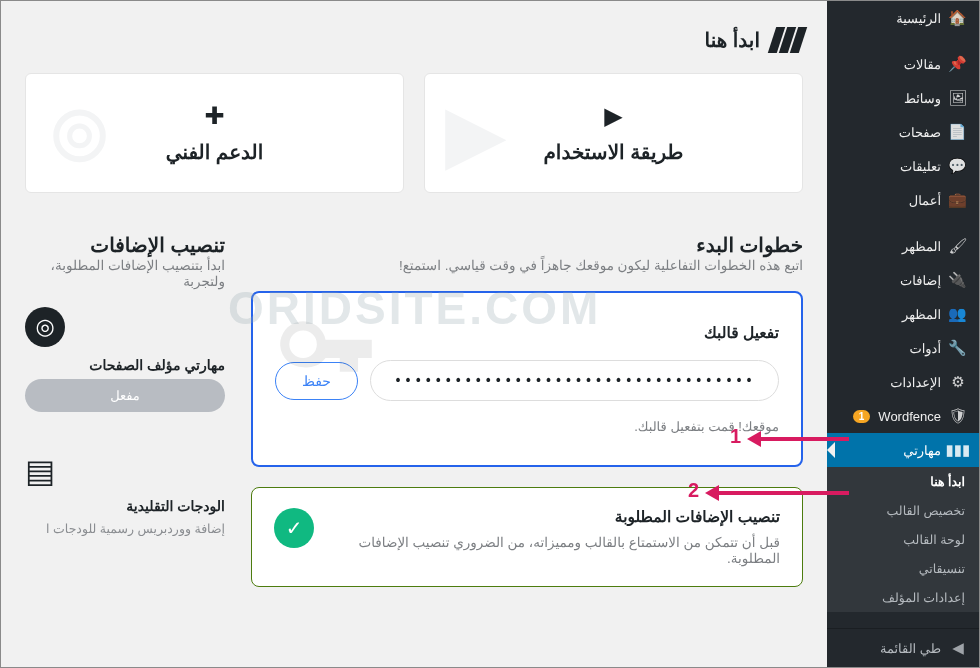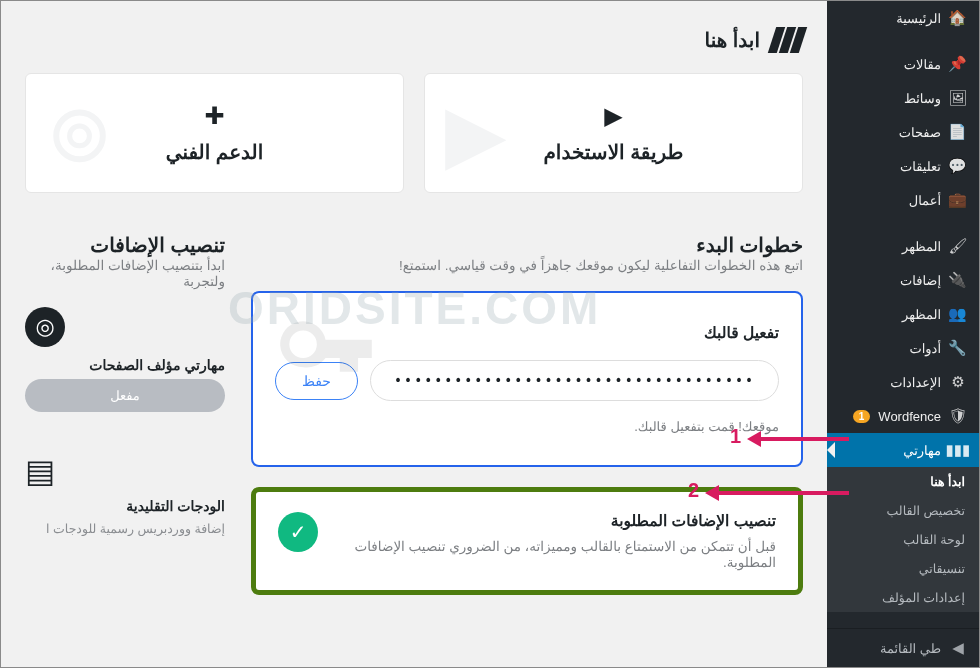--- a/index.html
+++ b/index.html
@@ -41,21 +41,21 @@
 .section-sub { font-size:13.5px; color:#7c7f83; margin-bottom:18px; }
 
 .step-box { background:#fff; border:2px solid #2563eb; border-radius:8px; padding:31px 22px; position:relative; margin-bottom:20px; }
 .step-title { font-size:15.5px; font-weight:700; color:#1d2327; margin-bottom:18px; text-align:right; }
 .step-row { display:flex; gap:12px; align-items:center; }
 .license-input { flex:1; border:1px solid #ddd; border-radius:24px; padding:12px 20px; font-family:monospace; letter-spacing:2px; direction:ltr; text-align:center; color:#1d2327; background:#fff; }
 .save-btn { border:1.5px solid #3b82f6; color:#3b82f6; background:#fff; border-radius:24px; padding:10px 26px; font-size:14px; cursor:pointer; font-family:inherit; }
 .step-done { font-size:13px; color:#7c7f83; margin-top:18px; text-align:right; }
 .ghost-key { position:absolute; left:18px; top:10px; bottom:10px; width:110px; opacity:.07; pointer-events:none; }
 
-.step-box2 { background:#fff; border:5px solid #4d7c0f; border-radius:8px; padding:20px 22px; position:relative; display:flex; gap:18px; align-items:flex-start; }
+.step-box2 { background:#fff; border:1px solid #4d7c0f; border-radius:8px; padding:20px 22px; position:relative; display:flex; gap:18px; align-items:flex-start; }
 .check-circle { width:40px; height:40px; border-radius:50%; background:#10b981; display:flex; align-items:center; justify-content:center; color:#fff; font-size:20px; flex:none; }
 .step2-body { flex:1; text-align:right; }
 
 .side-block { text-align:right; }
 .side-block .plugin-icon { width:40px; height:40px; border-radius:50%; background:#1d2327; color:#fff; display:flex; align-items:center; justify-content:center; font-size:22px; margin-right:auto; margin-bottom:10px; margin-left:0; }
 .side-block .plugin-name { font-size:14px; font-weight:700; color:#1d2327; margin-bottom:6px; }
 .side-block .plugin-desc { font-size:12.5px; color:#8a8d91; margin-bottom:12px; line-height:1.5; }
 .side-block .plugin-btn { background:#b8bcc2; color:#fff; border:none; border-radius:22px; padding:9px 28px; font-size:13px; width:100%; cursor:default; font-family:inherit; }
 .side-block.widgets { margin-top:40px; }
 .side-block.widgets .widget-icon { font-size:32px; color:#1d2327; margin-bottom:8px; text-align:left; }

